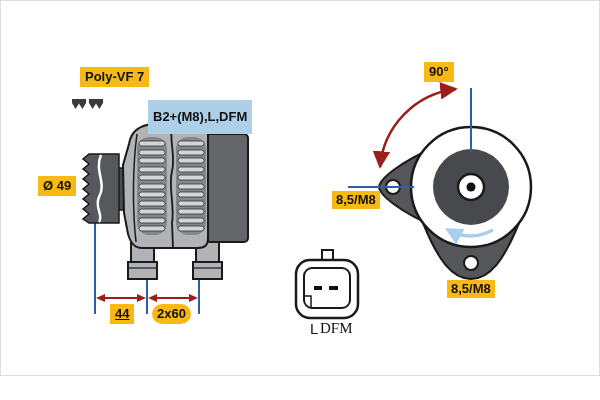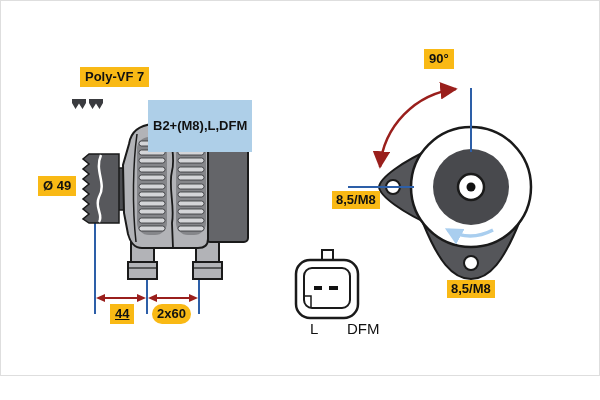--- a/index.html
+++ b/index.html
@@ -7,21 +7,21 @@
     position:relative;width:600px;height:376px;background:#ffffff;
     font-family:"Liberation Sans",sans-serif;overflow:hidden;
     border:1px solid #dedede;box-sizing:border-box;
   }
   .canvas svg{position:absolute;left:0;top:0;}
   .lbl{
     position:absolute;background:#F9B915;color:#111;
     font-weight:bold;font-size:13px;line-height:16px;
     padding:2px 5px;white-space:nowrap;
   }
-  .lbl-blue{background:#AECFE8;padding:18px 5px;}
+  .lbl-blue{background:#AECFE8;padding:9px 5px;}
   .lbl-sm{padding:1px 4px;text-align:center;}
   .pin-label{position:absolute;color:#111;font-size:15px;font-weight:normal;}
 </style>
 </head>
 <body>
 
 <div class="canvas">
 
 <svg width="600" height="400" viewBox="0 0 600 400">
   <defs>
@@ -143,23 +143,23 @@
 <div class="lbl" style="left:79px;top:66px;">Poly-VF 7</div>
 
 <div class="lbl lbl-blue" style="left:147px;top:99px;">B2+(M8),L,DFM</div>
 
 <div class="lbl" style="left:37px;top:175px;">Ø 49</div>
 
 <div class="lbl" style="left:109px;top:303px;text-decoration:underline;">44</div>
 
 <div class="lbl" style="left:151px;top:303px;border-radius:10px;">2x60</div>
 
-<div class="lbl" style="left:423px;top:48px;">90°</div>
+<div class="lbl" style="left:423px;top:61px;">90°</div>
 
 <div class="lbl lbl-sm" style="left:331px;top:190px;">8,5/M8</div>
 
 <div class="lbl lbl-sm" style="left:446px;top:279px;">8,5/M8</div>
 
 <span class="pin-label" style="left:309px;top:319px;">L</span>
 
-<span class="pin-label" style="left:346px;top:319px;">DFM</span>
+<span class="pin-label" style="left:319px;top:319px;font-family:Liberation Serif, serif;">DFM</span>
 
 </div>
 
 </body></html>

